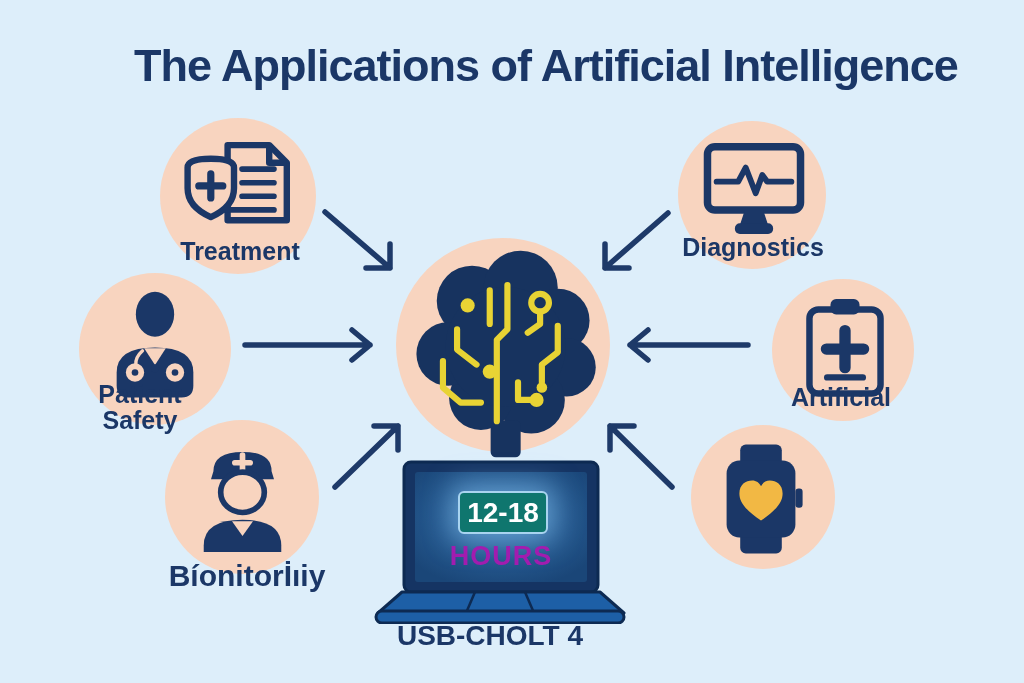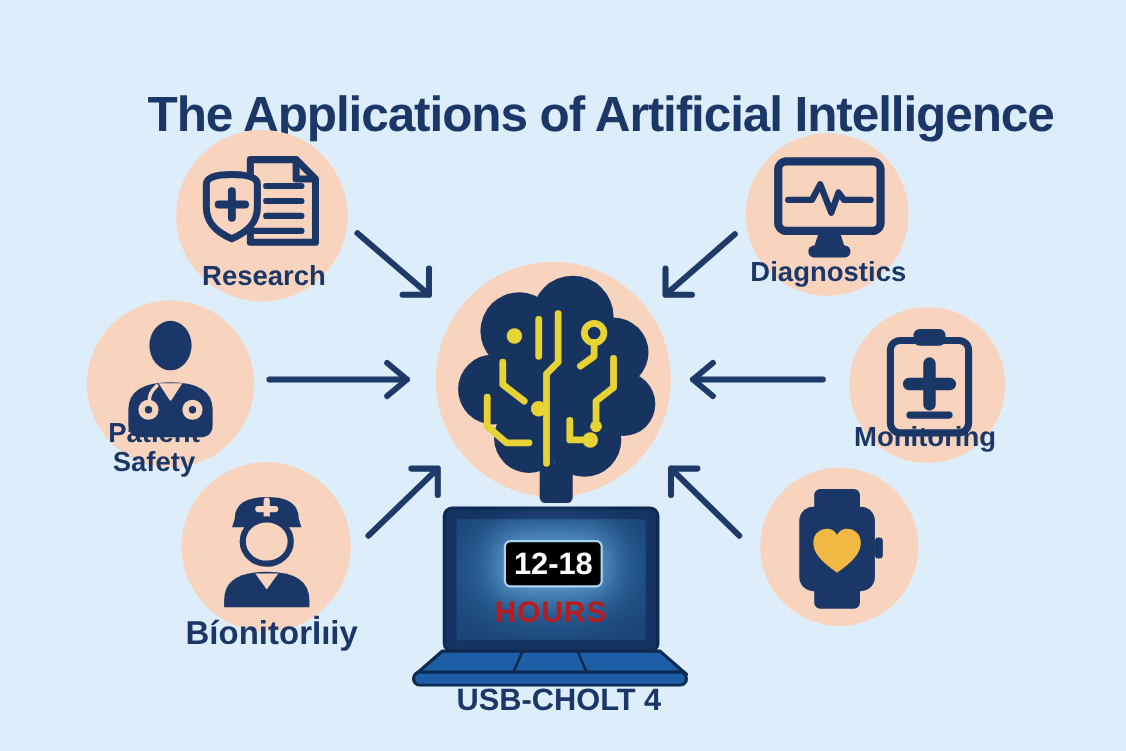--- a/index.html
+++ b/index.html
@@ -3,44 +3,44 @@
 <meta charset="utf-8">
 <style>
   html,body{margin:0;padding:0;}
   #stage{
     position:relative;width:1024px;height:683px;overflow:hidden;
     background:#ddeefa;
     font-family:"Liberation Sans",sans-serif;
   }
   .title{
     position:absolute;left:96px;top:40px;width:900px;text-align:center;
-    font-size:45px;font-weight:700;color:#1b3767;letter-spacing:-1px;margin-top:38px;
+    font-size:45px;font-weight:700;color:#1b3767;letter-spacing:-1px;
   }
   .bubble{
     position:absolute;border-radius:50%;background:#f8d4bf;
   }
   .node-label{
     position:absolute;text-align:center;color:#1b3767;font-weight:700;
     font-size:25px;line-height:26px;
   }
   .icon-svg{position:absolute;}
   .arrow-layer{position:absolute;left:0;top:0;pointer-events:none;}
   .chip{
     position:absolute;left:458px;top:491px;width:86px;height:39px;
-    background:#000000;border:2px solid #a9d4f0;border-radius:6px;
+    background:#0f766e;border:2px solid #a9d4f0;border-radius:6px;
     box-shadow:0 0 26px 8px rgba(130,190,235,.55);
     display:flex;align-items:center;justify-content:center;
     color:#ffffff;font-weight:700;font-size:28px;
   }
   .hours{
     position:absolute;left:421px;top:541px;width:160px;text-align:center;
-    color:#b91c1c;font-weight:700;font-size:27px;letter-spacing:1px;
+    color:#a21caf;font-weight:700;font-size:27px;letter-spacing:1px;
   }
   .usb-caption{
-    position:absolute;left:378px;top:620px;width:260px;text-align:center;
+    position:absolute;left:360px;top:620px;width:260px;text-align:center;
     color:#1b3767;font-weight:700;font-size:28px;
   }
   .bionitor{font-size:30px;}
 </style>
 </head>
 <body>
 
 <div id="stage">
 
   <div class="title">The Applications of Artificial Intelligence</div>
@@ -158,19 +158,19 @@
     <path d="M28,132 h198 l24,21 h-246 z" fill="#1d5fa6" stroke="#0d2a52" stroke-width="3" stroke-linejoin="round"></path>
     <path d="M101,132 l-9,21 M151,132 l9,21" fill="none" stroke="#0d2a52" stroke-width="2.5"></path>
     <rect x="2" y="151" width="248" height="12" rx="6" fill="#1d5fa6" stroke="#0d2a52" stroke-width="3"></rect>
   </svg>
   <div class="chip">
     <span>12-18</span>
   </div>
   <div class="hours">HOURS</div>
   <div class="usb-caption">USB-CHOLT 4</div>
 
-  <div class="node-label" style="left:160px;top:238px;width:160px;">Research</div>
+  <div class="node-label" style="left:160px;top:238px;width:160px;">Treatment</div>
   <div class="node-label" style="left:673px;top:234px;width:160px;">Diagnostics</div>
   <div class="node-label" style="left:80px;top:381px;width:120px;">Patient Safety</div>
-  <div class="node-label" style="left:761px;top:384px;width:160px;">Monitoring</div>
+  <div class="node-label" style="left:761px;top:384px;width:160px;">Artificial</div>
   <div class="node-label bionitor" style="left:157px;top:563px;width:180px;">Bíonitorİıiy</div>
 
 </div>
 
 </body></html>

